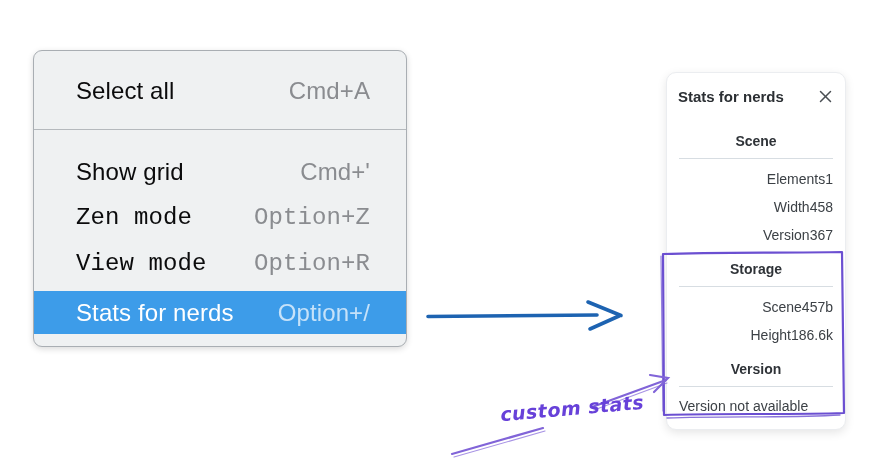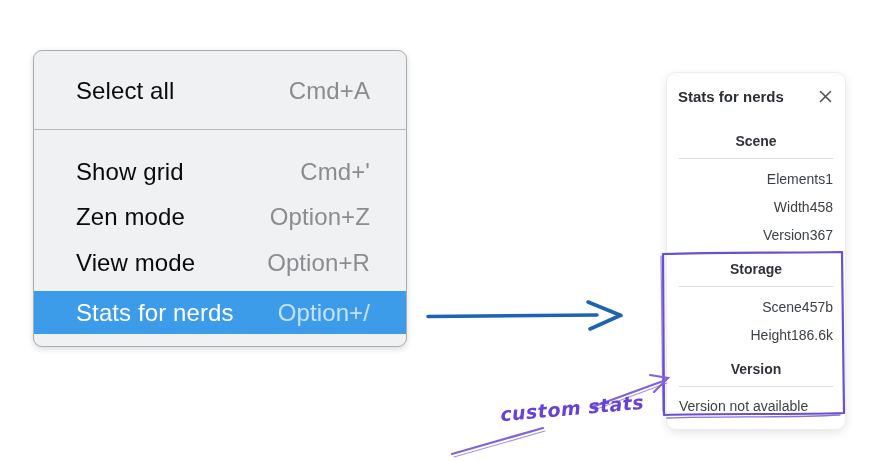--- a/index.html
+++ b/index.html
@@ -35,21 +35,21 @@
     color: #0b0b0c;
     letter-spacing: 0.1px;
     cursor: default;
   }
   .menu-item .menu-shortcut { color: #8a8c90; }
   .menu-sep {
     height: 1px;
     background: #b5b9bd;
     margin: 16px 0 19px 0;
   }
-  .menu-item.row3, .menu-item.row4 { height: 46px; }
+  .menu-item.row3, .menu-item.row4 { height: 46px; font-family: Liberation Mono, monospace; }
   .menu-item.highlighted {
     height: 43px;
     margin-top: 5px;
     background: #3d9ce9;
     color: #ffffff;
   }
   .menu-item.highlighted .menu-shortcut { color: #c6e2f9; }
 
   
   .flow-arrow { position: absolute; left: 425px; top: 296px; }

